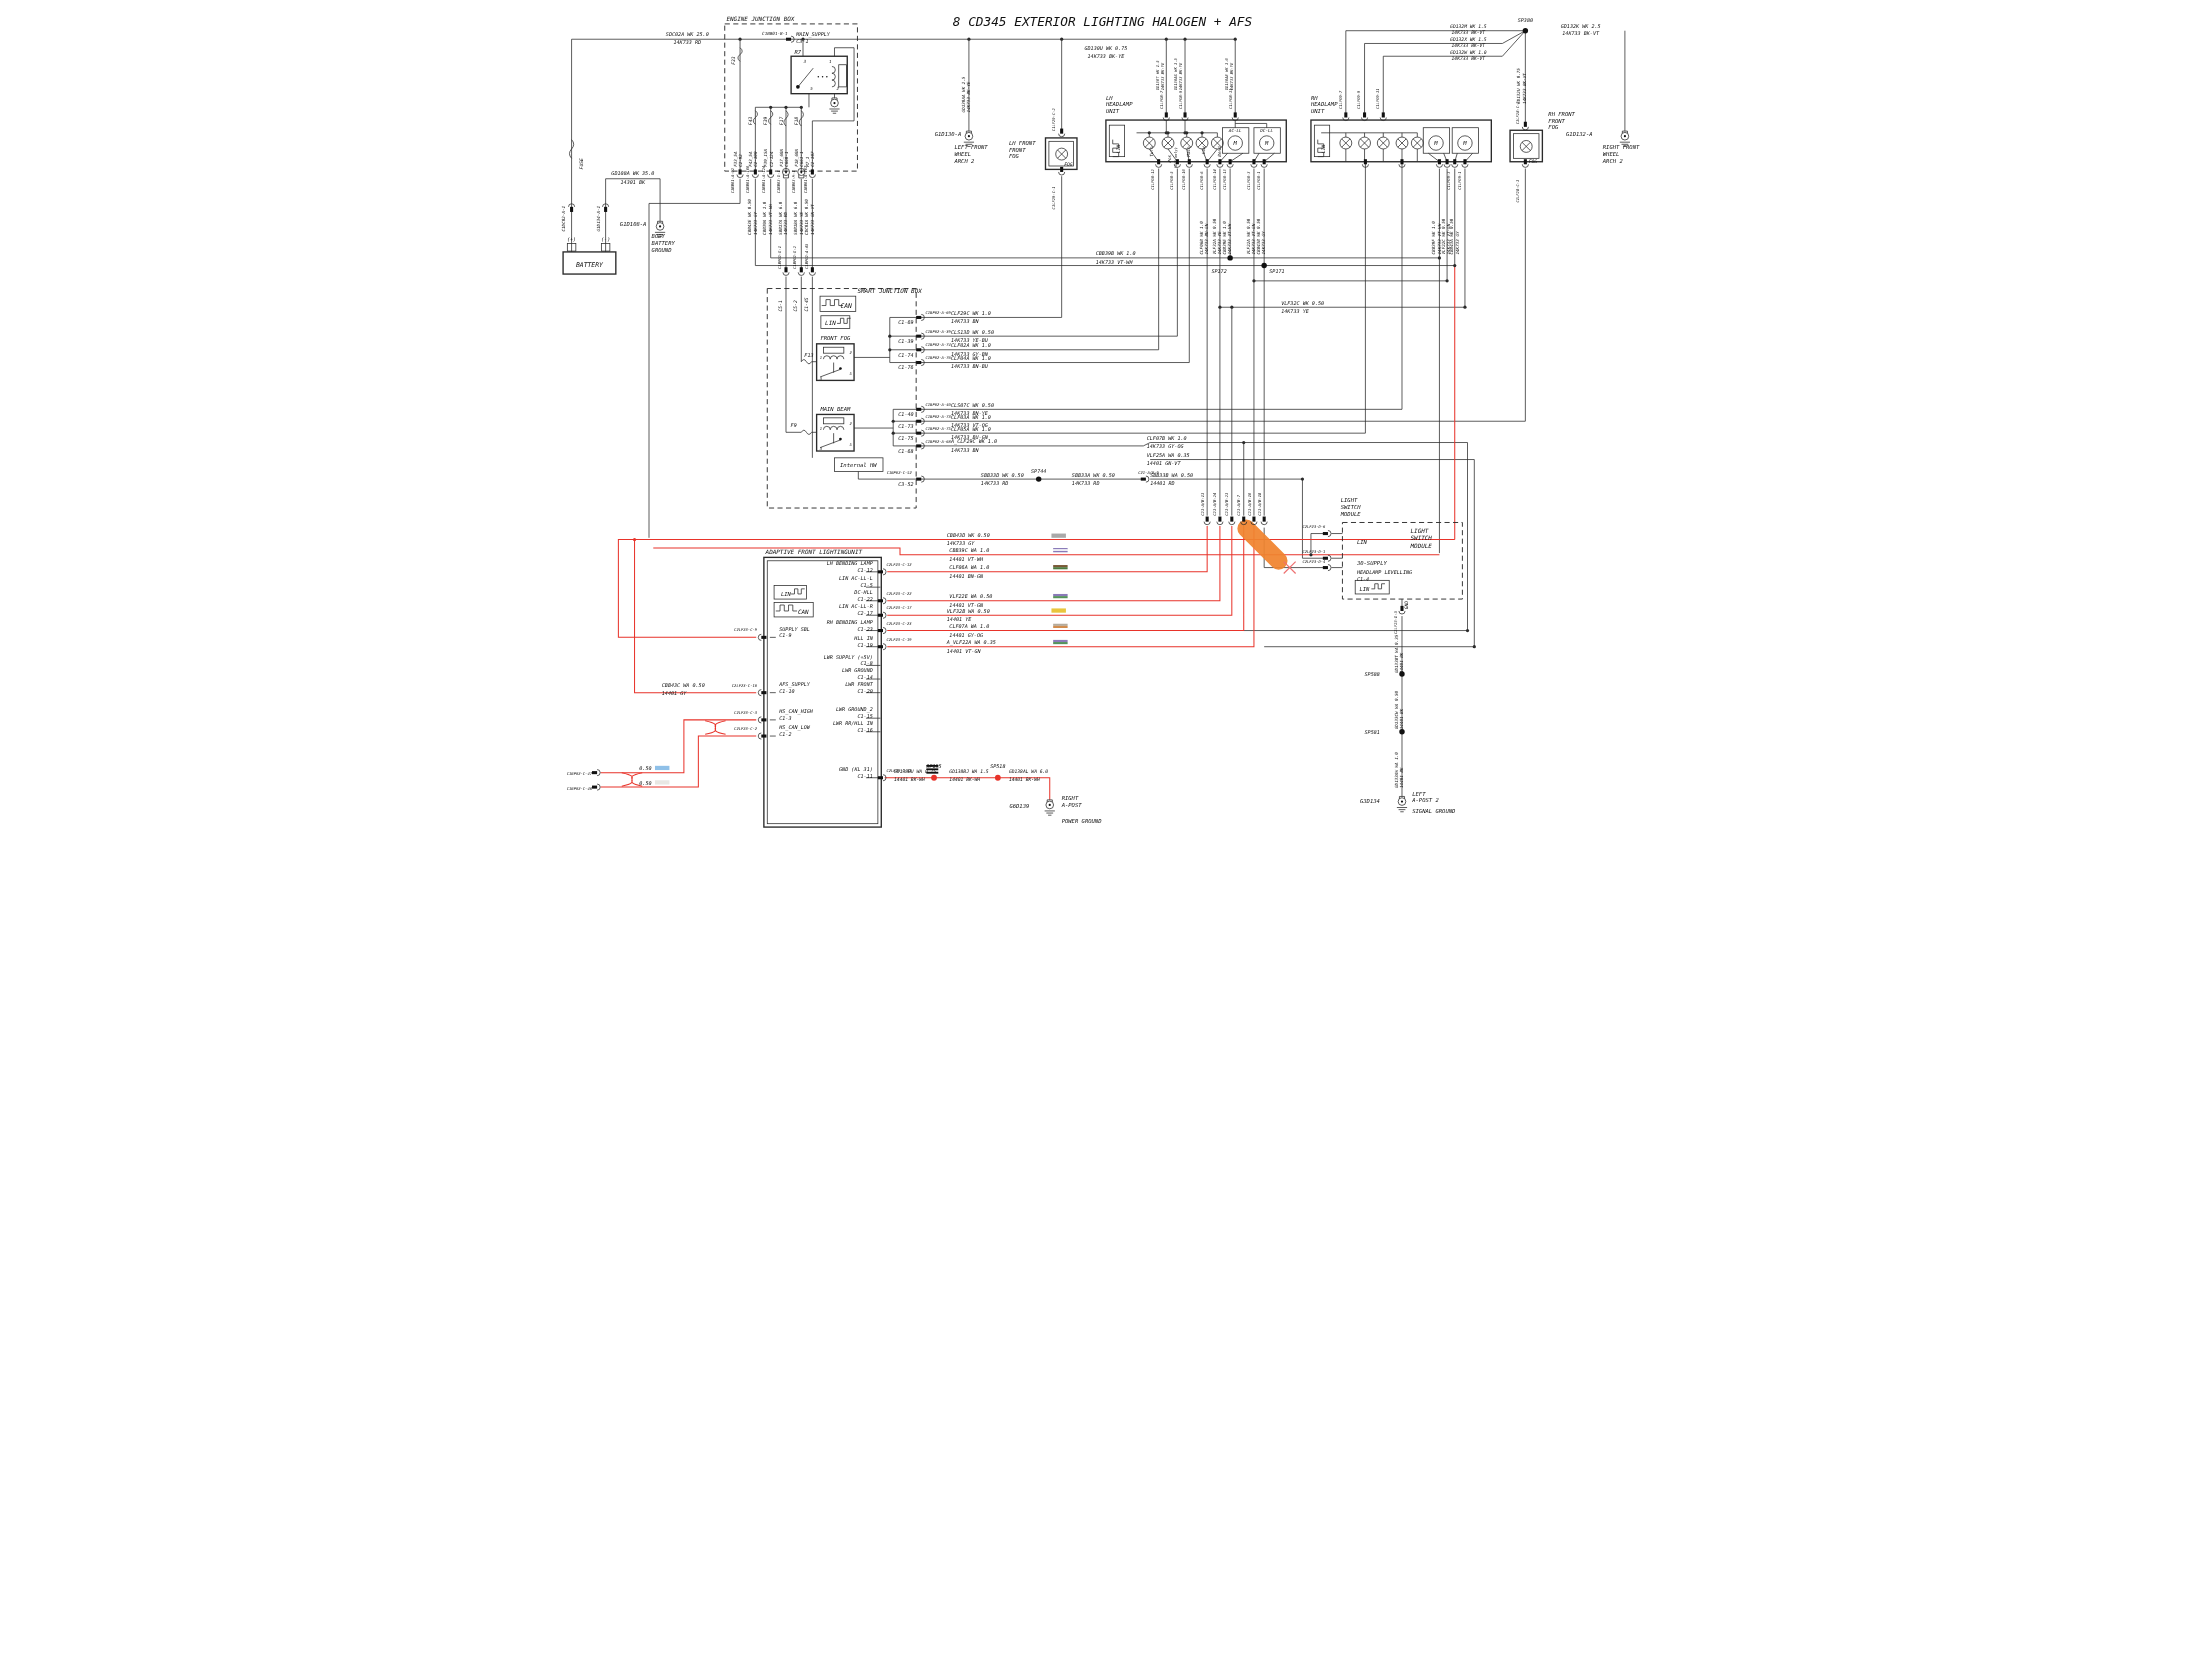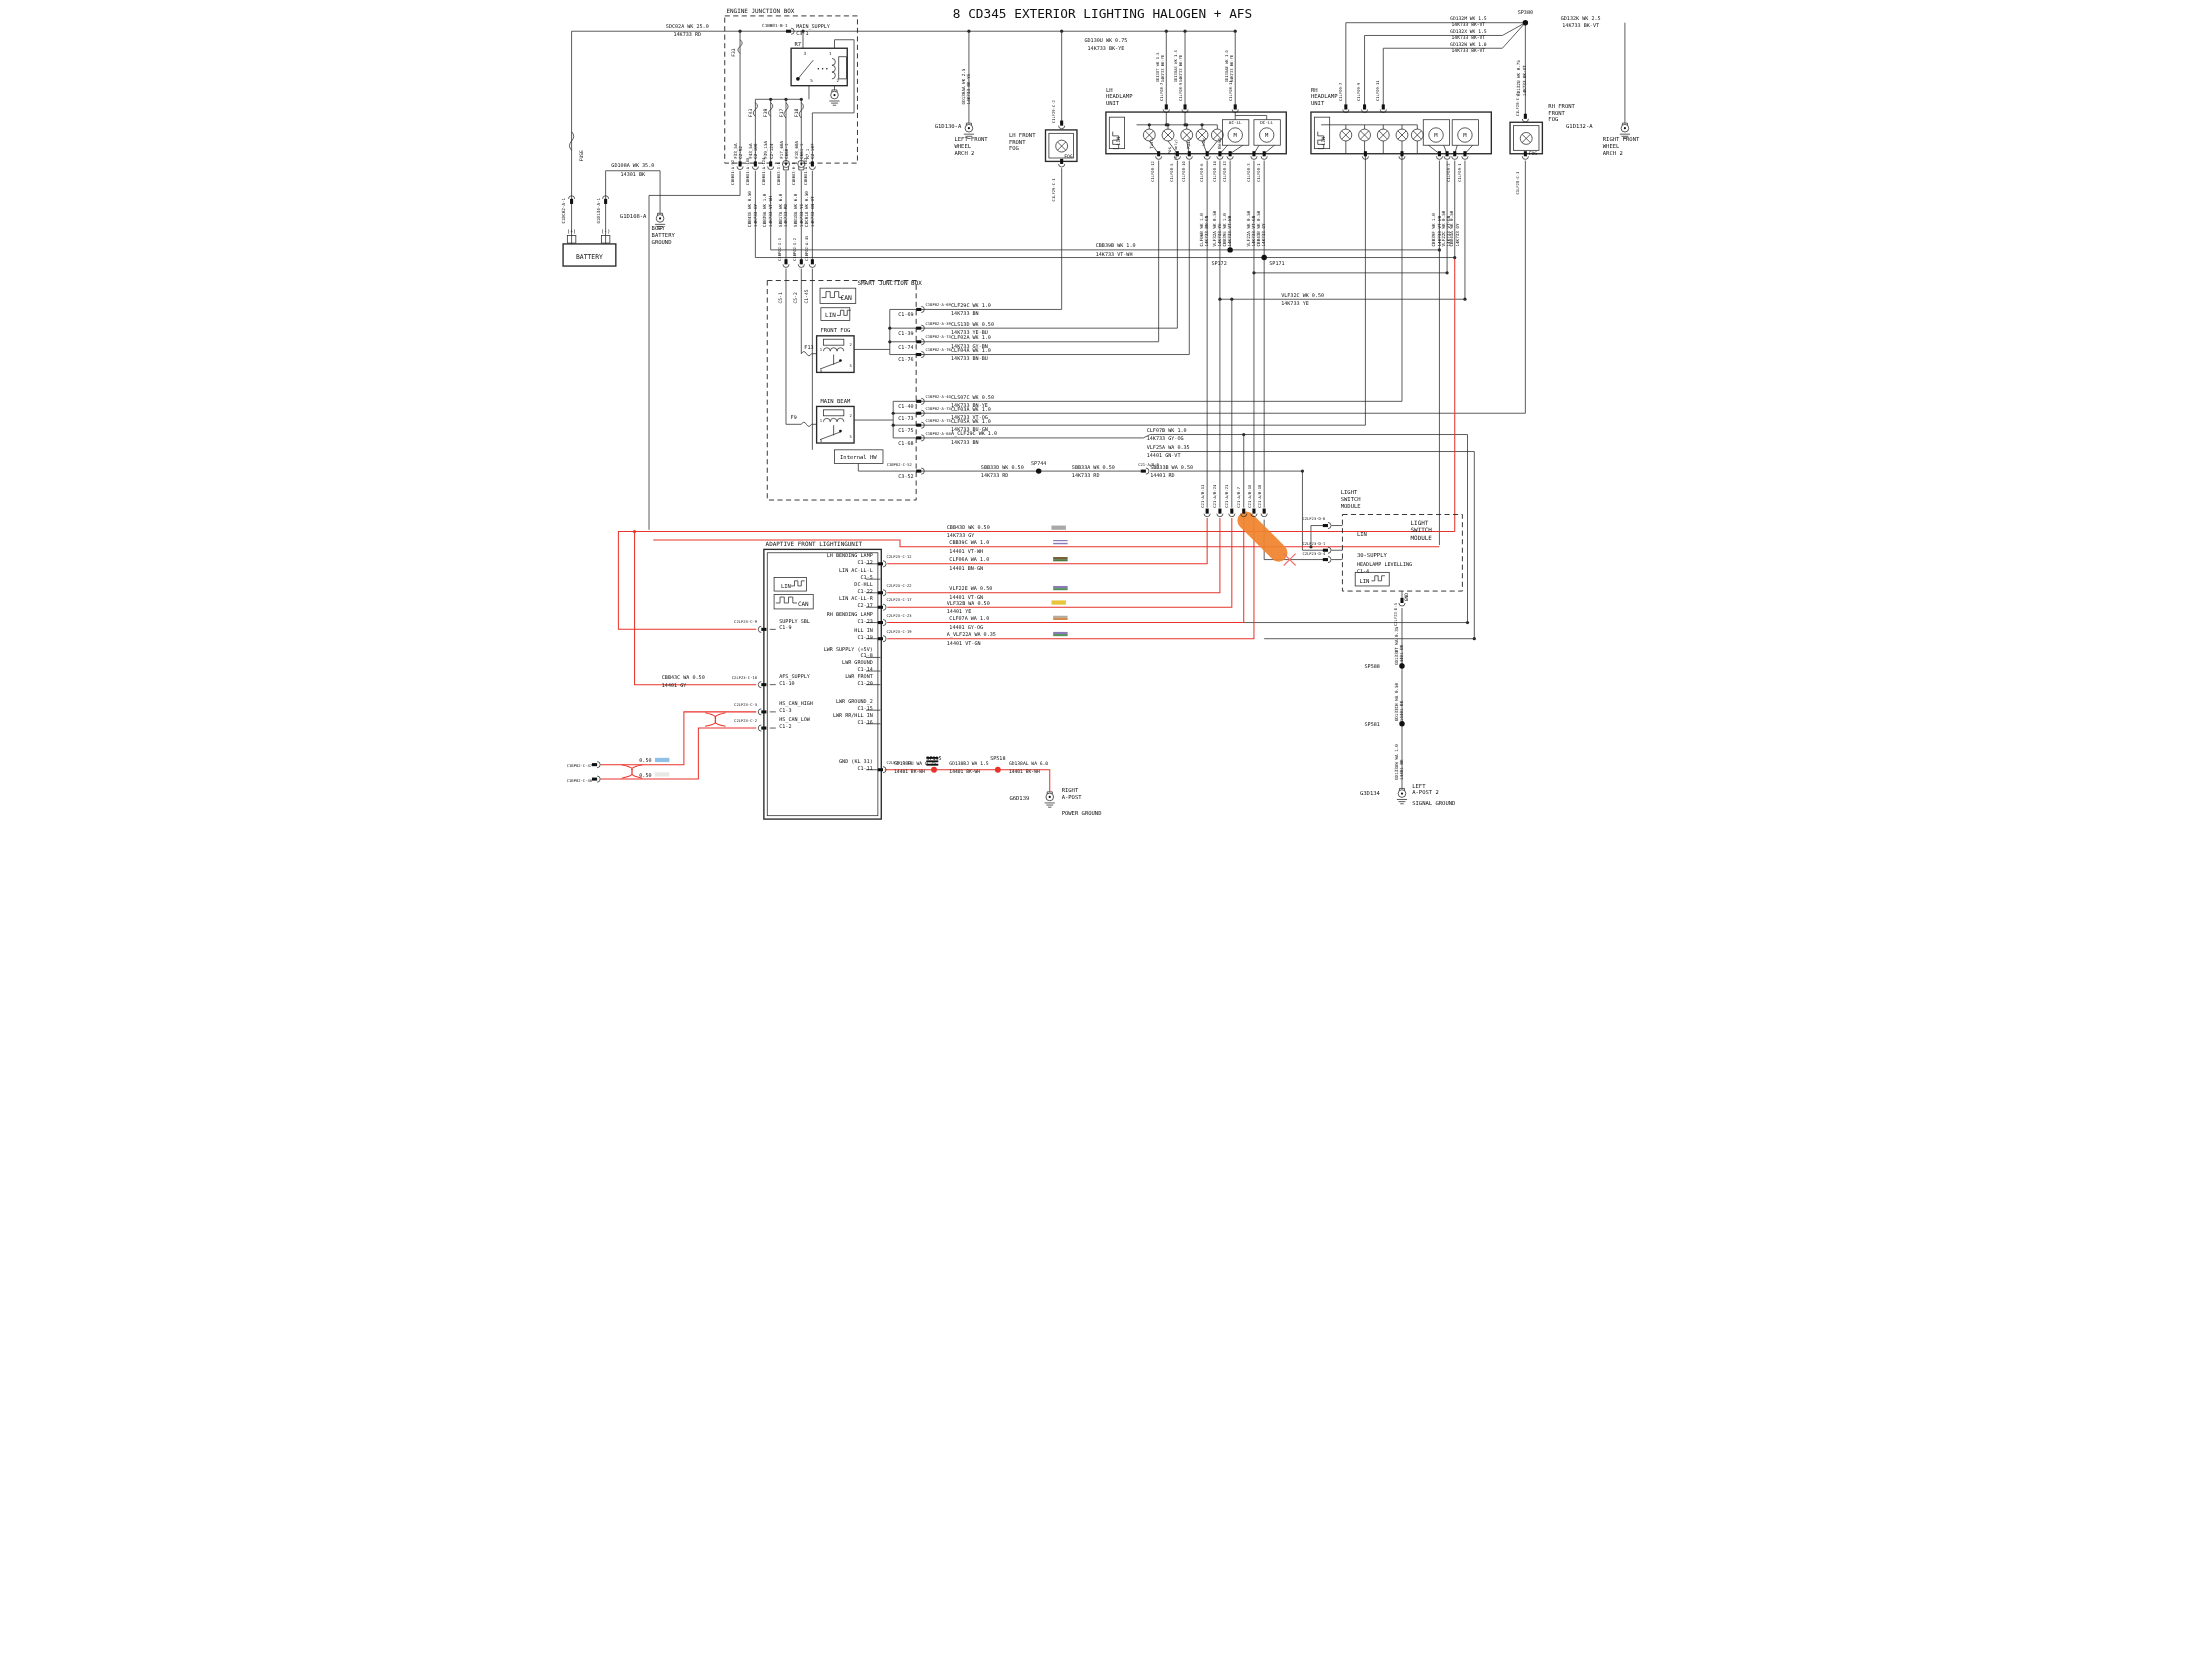--- a/index.html
+++ b/index.html
@@ -1,16 +1,16 @@
 <!DOCTYPE html>
 <html style="font-size:13.6px"><head>
 <meta charset="utf-8">
 <style>
   html,body{margin:0;padding:0;background:#ffffff;}
-  #wrap{width:1103px;margin:4px auto;}
+  #wrap{width:1103px;margin:12px auto;font-style:italic;}
   svg{display:block;background:#ffffff;}
   text{font-family:"DejaVu Sans Mono","Liberation Mono",monospace;fill:#111;}
   .bk{stroke:#2b2b2b;stroke-width:0.9;fill:none;}
   .rd{stroke:#e8332a;stroke-width:1.2;fill:none;}
   .dash{stroke:#2b2b2b;stroke-width:1.1;fill:none;stroke-dasharray:6 4;}
   .box{stroke:#2b2b2b;stroke-width:1.6;fill:none;}
 </style>
 </head>
 <body>
 <div id="wrap">

